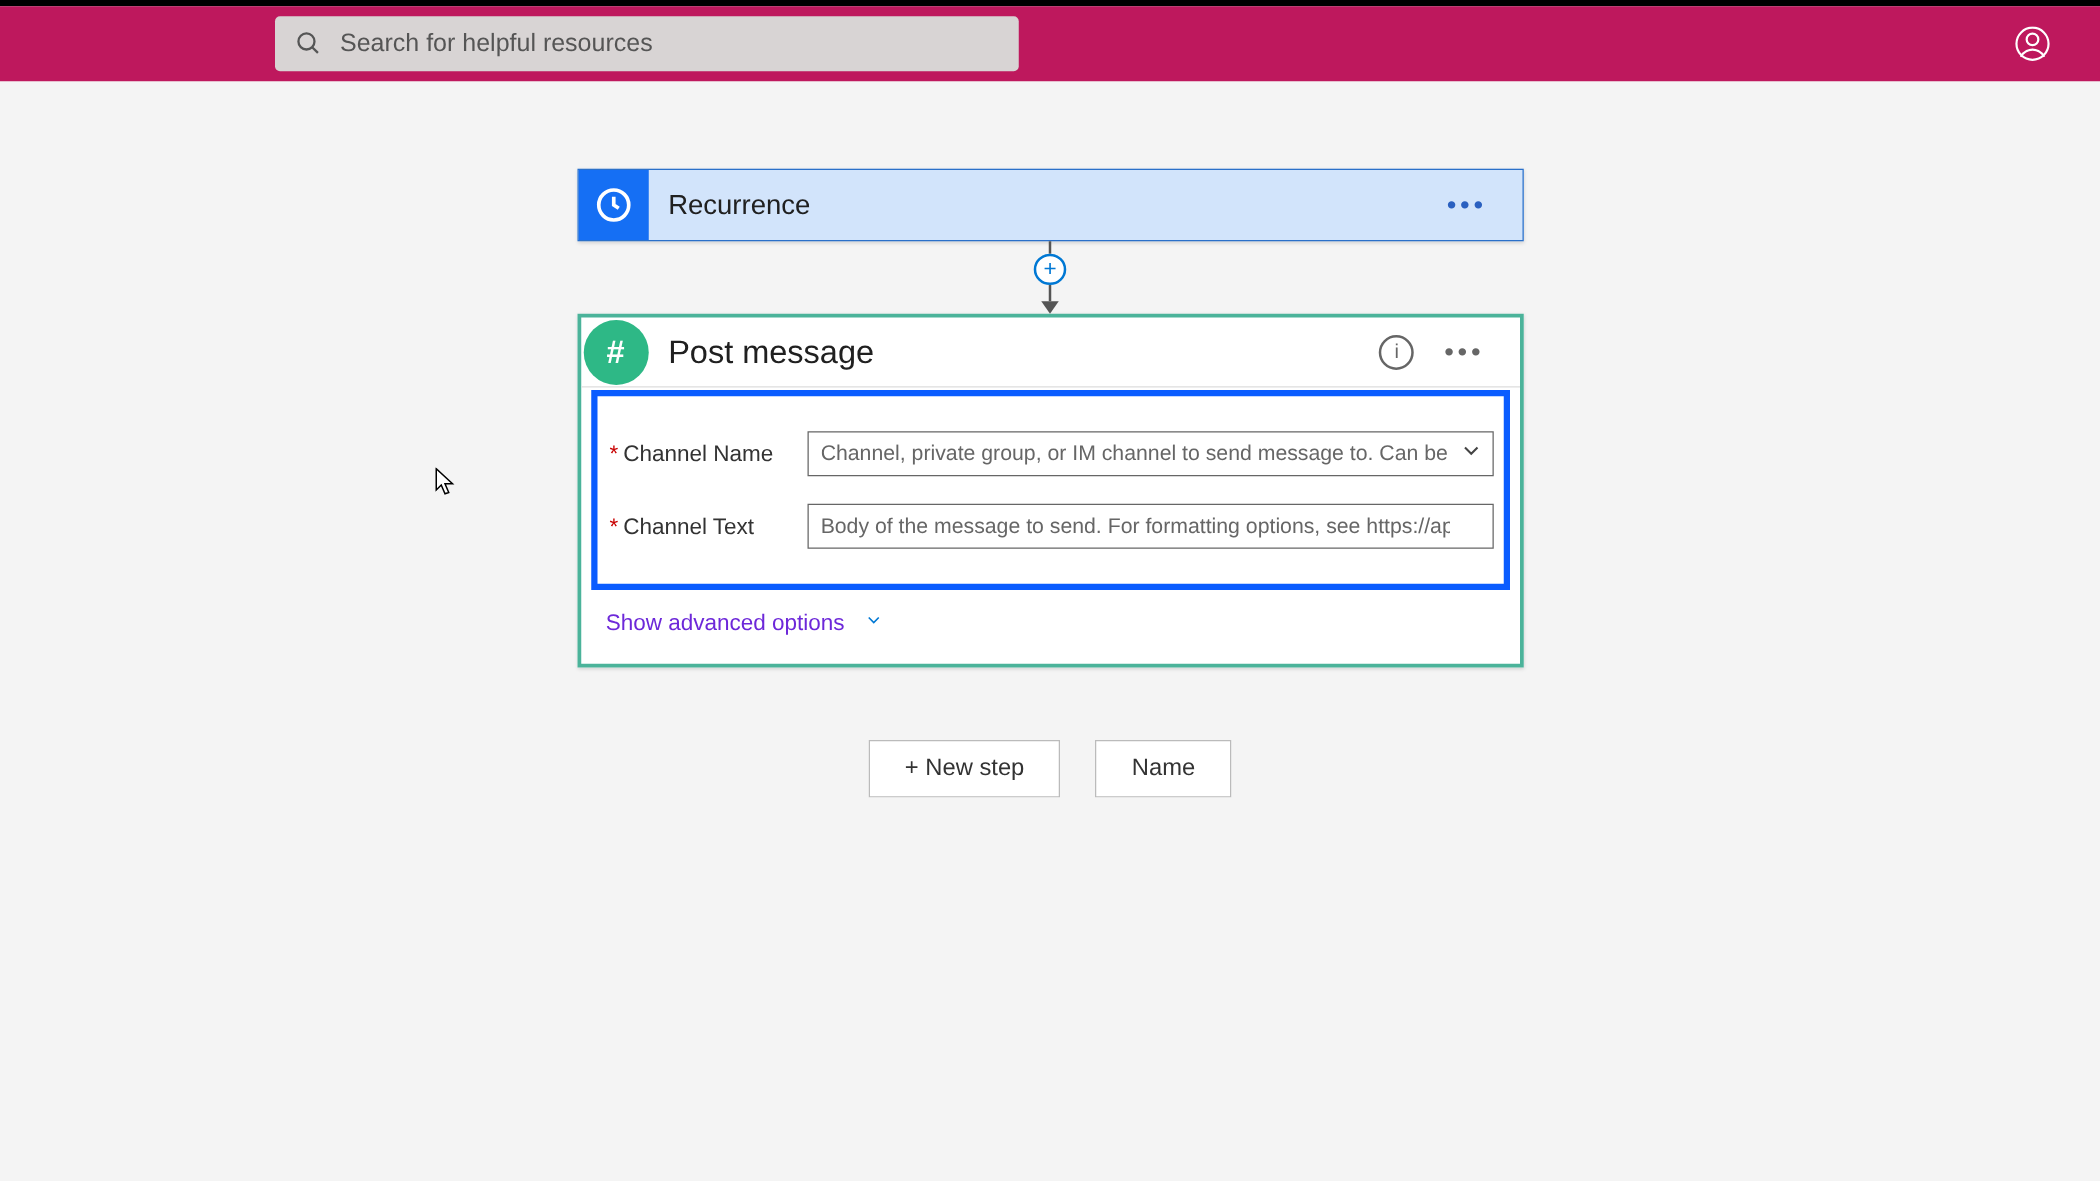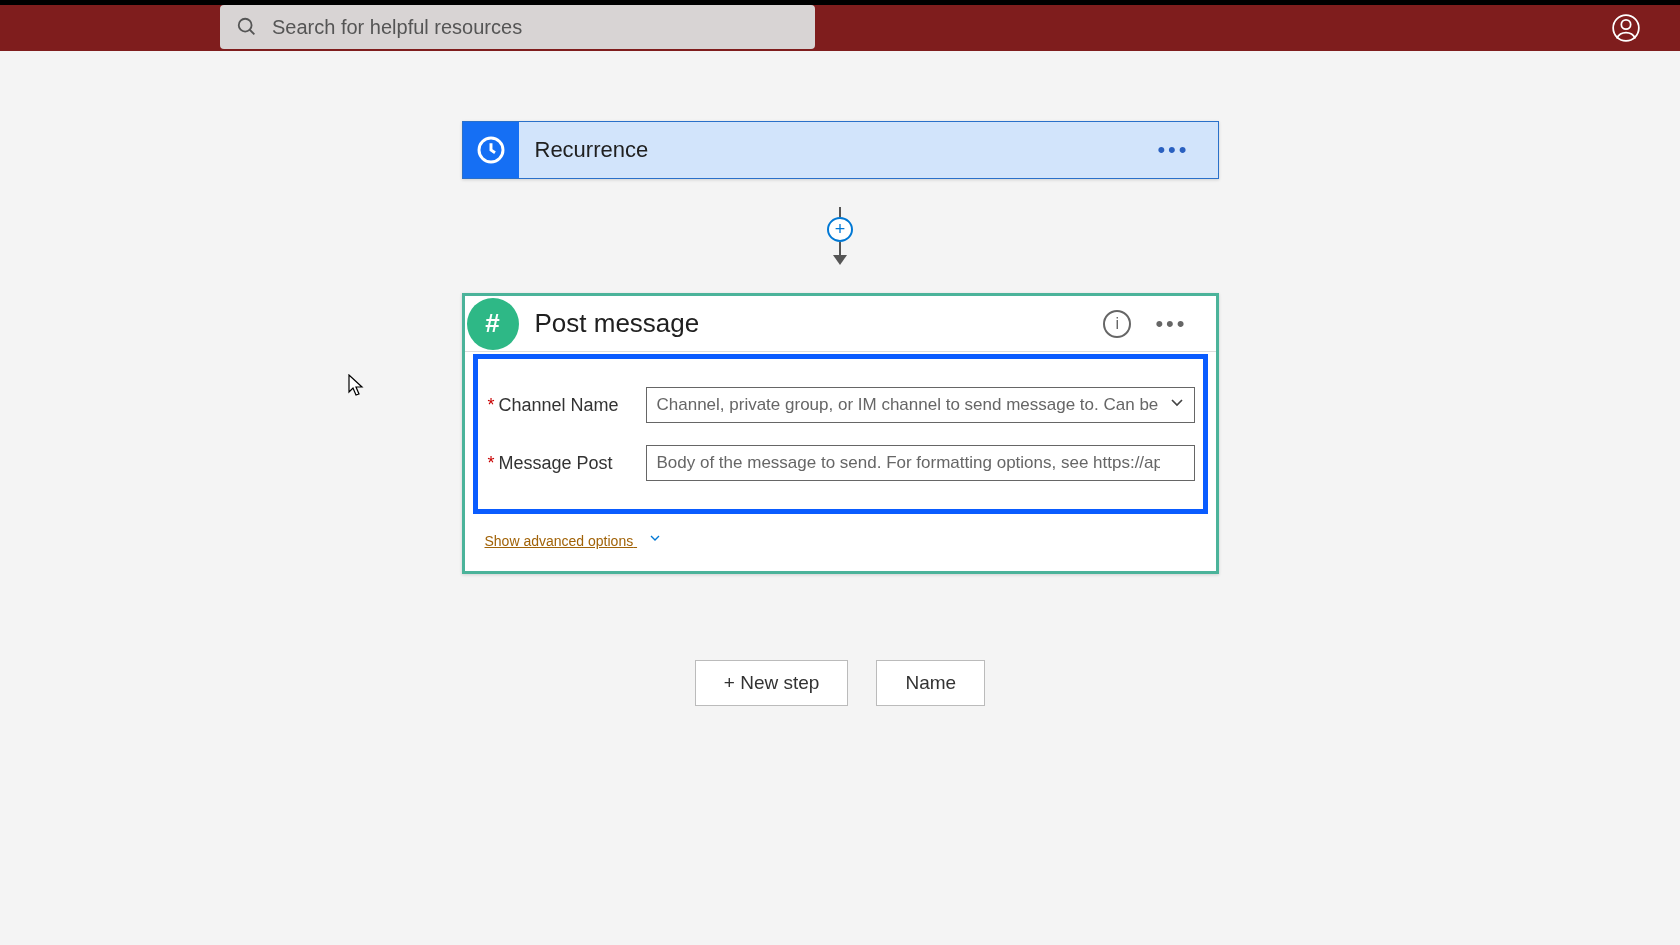--- a/index.html
+++ b/index.html
@@ -1,21 +1,22 @@
 <!DOCTYPE html>
 <html><head>
   <meta charset="utf-8">
   <style>
     * { box-sizing: border-box; font-family: "Segoe UI", Arial, sans-serif; }
     body { margin: 0; background: #f4f4f4; }
     .topblack { height: 5px; background: #000; }
     .topbar {
-      background: #7f1d1d;
-      height: 46px;
+      background: #be185d;
+      height: 60px;
       display: flex;
+      align-items: center;
       padding-left: 220px;
       position: relative;
     }
     .searchbox {
       width: 595px;
       height: 44px;
       background: #d8d4d4;
       border-radius: 4px;
       display: flex;
       align-items: center;
@@ -32,21 +33,20 @@
     .search-input::placeholder { color: #555; }
     .avatar-icon {
       position: absolute; right: 40px; top: 50%; transform: translateY(-50%);
       color: #fff;
     }
     .canvas {
       padding-top: 70px;
       display: flex;
       flex-direction: column;
       align-items: center;
-      gap: 28px;
     }
     .card {
       width: 757px;
       box-shadow: 0 1px 3px rgba(0,0,0,.15);
     }
     .recurrence {
       display: flex; align-items: center;
       border: 1px solid #2a70c9;
       background: #d2e4fb;
     }
@@ -126,21 +126,21 @@
       background: #fff;
     }
     .form-input::placeholder { color: #666; }
     .chevron {
       position: absolute; right: 8px; top: 50%; transform: translateY(-50%);
       color: #444; font-size: 18px; pointer-events: none;
     }
 
     .adv {
       padding: 14px 20px 22px 20px;
-      font-size: 14px; color: #a16207; text-decoration: underline;
+      font-size: 18px; color: #6d28d9;
     }
     .adv .chev { margin-left: 10px; color: #0078d4; display:inline-block; }
 
     .buttons {
       margin-top: 58px; display: flex; gap: 28px;
     }
     .btn {
       height: 46px; padding: 0 28px; background: #fff;
       border: 1px solid #bbb; font-size: 19px; color: #333;
       display: flex; align-items: center; cursor: pointer;
@@ -207,21 +207,21 @@
           <input class="form-input" placeholder="Channel, private group, or IM channel to send message to. Can be a nam" style="">
           <span class="chevron">
             <svg width="20" height="20" viewBox="0 0 24 24" fill="none" stroke="#444" stroke-width="2">
                 <path d="M6 9l6 6 6-6"></path>
               </svg>
           </span>
         </div>
       </div>
       <div class="form-row">
         <div class="form-label">
-          <span class="req">*</span><span>Message Post</span>
+          <span class="req">*</span><span>Channel Text</span>
         </div>
         <div class="form-input-wrap">
           <input class="form-input" placeholder="Body of the message to send. For formatting options, see https://api.slack.com" style="">
         </div>
       </div>
     </div>
 
     <div class="adv">
       <span>Show advanced options</span>
       <span class="chev">

